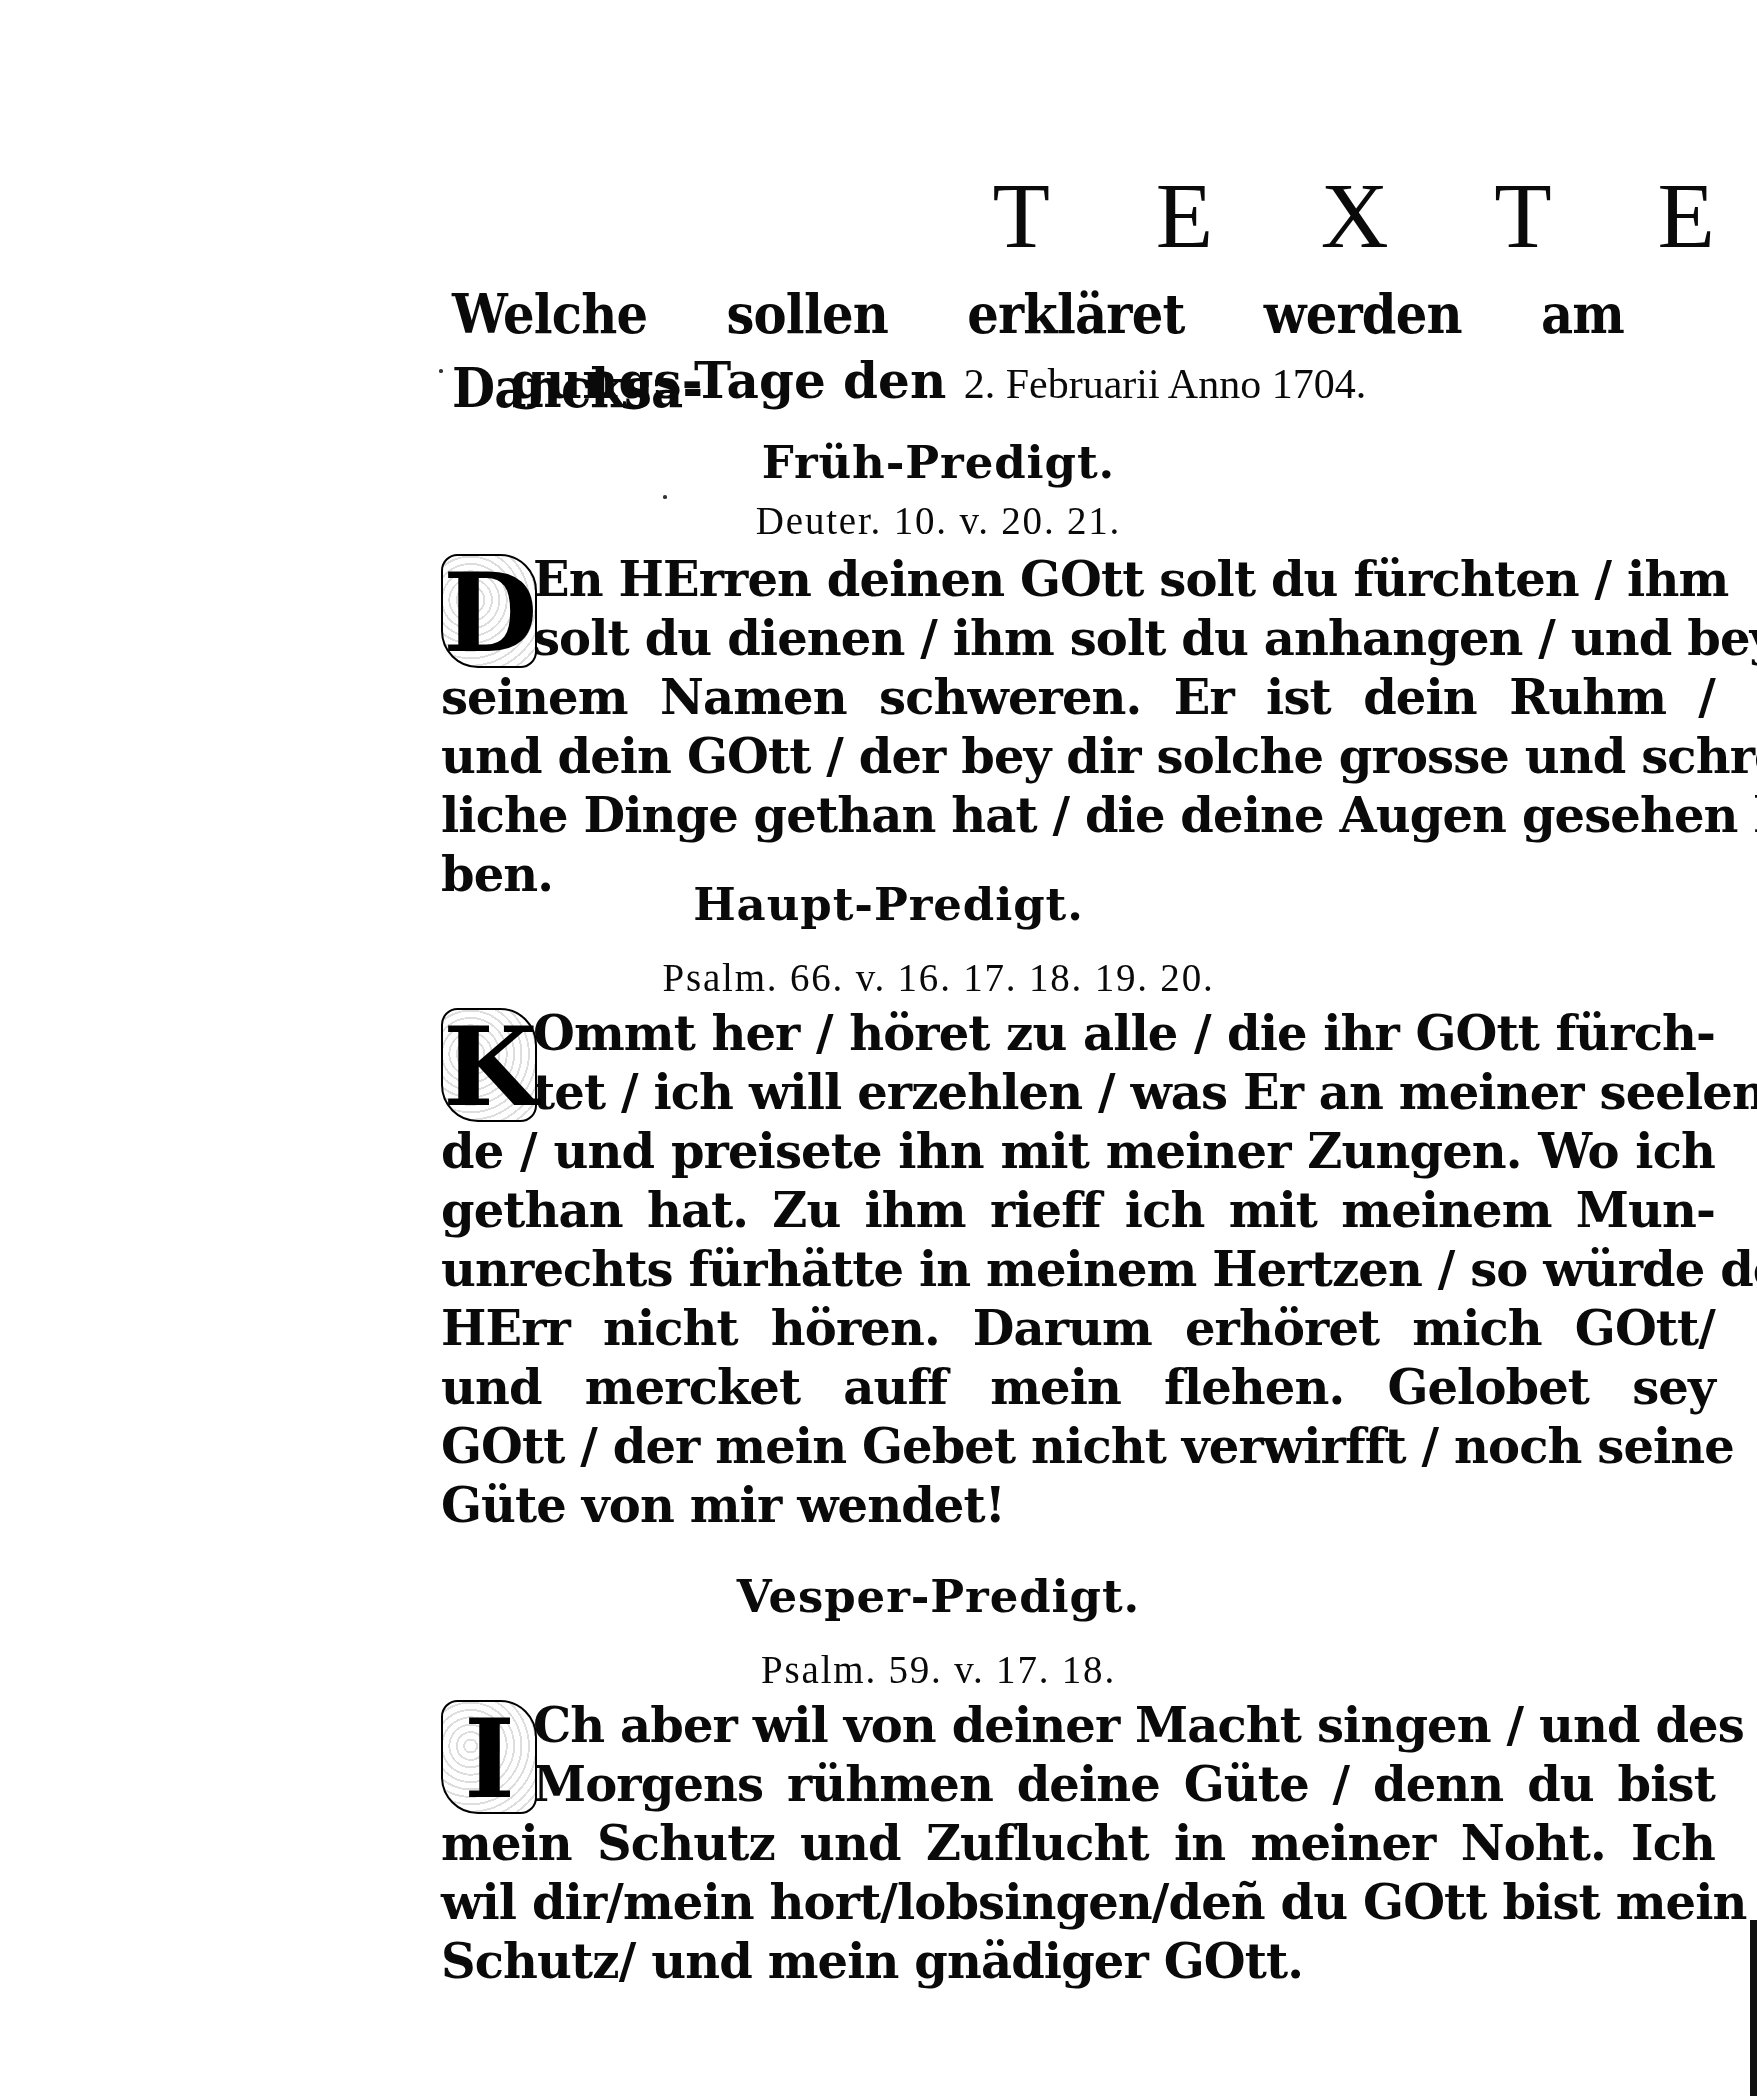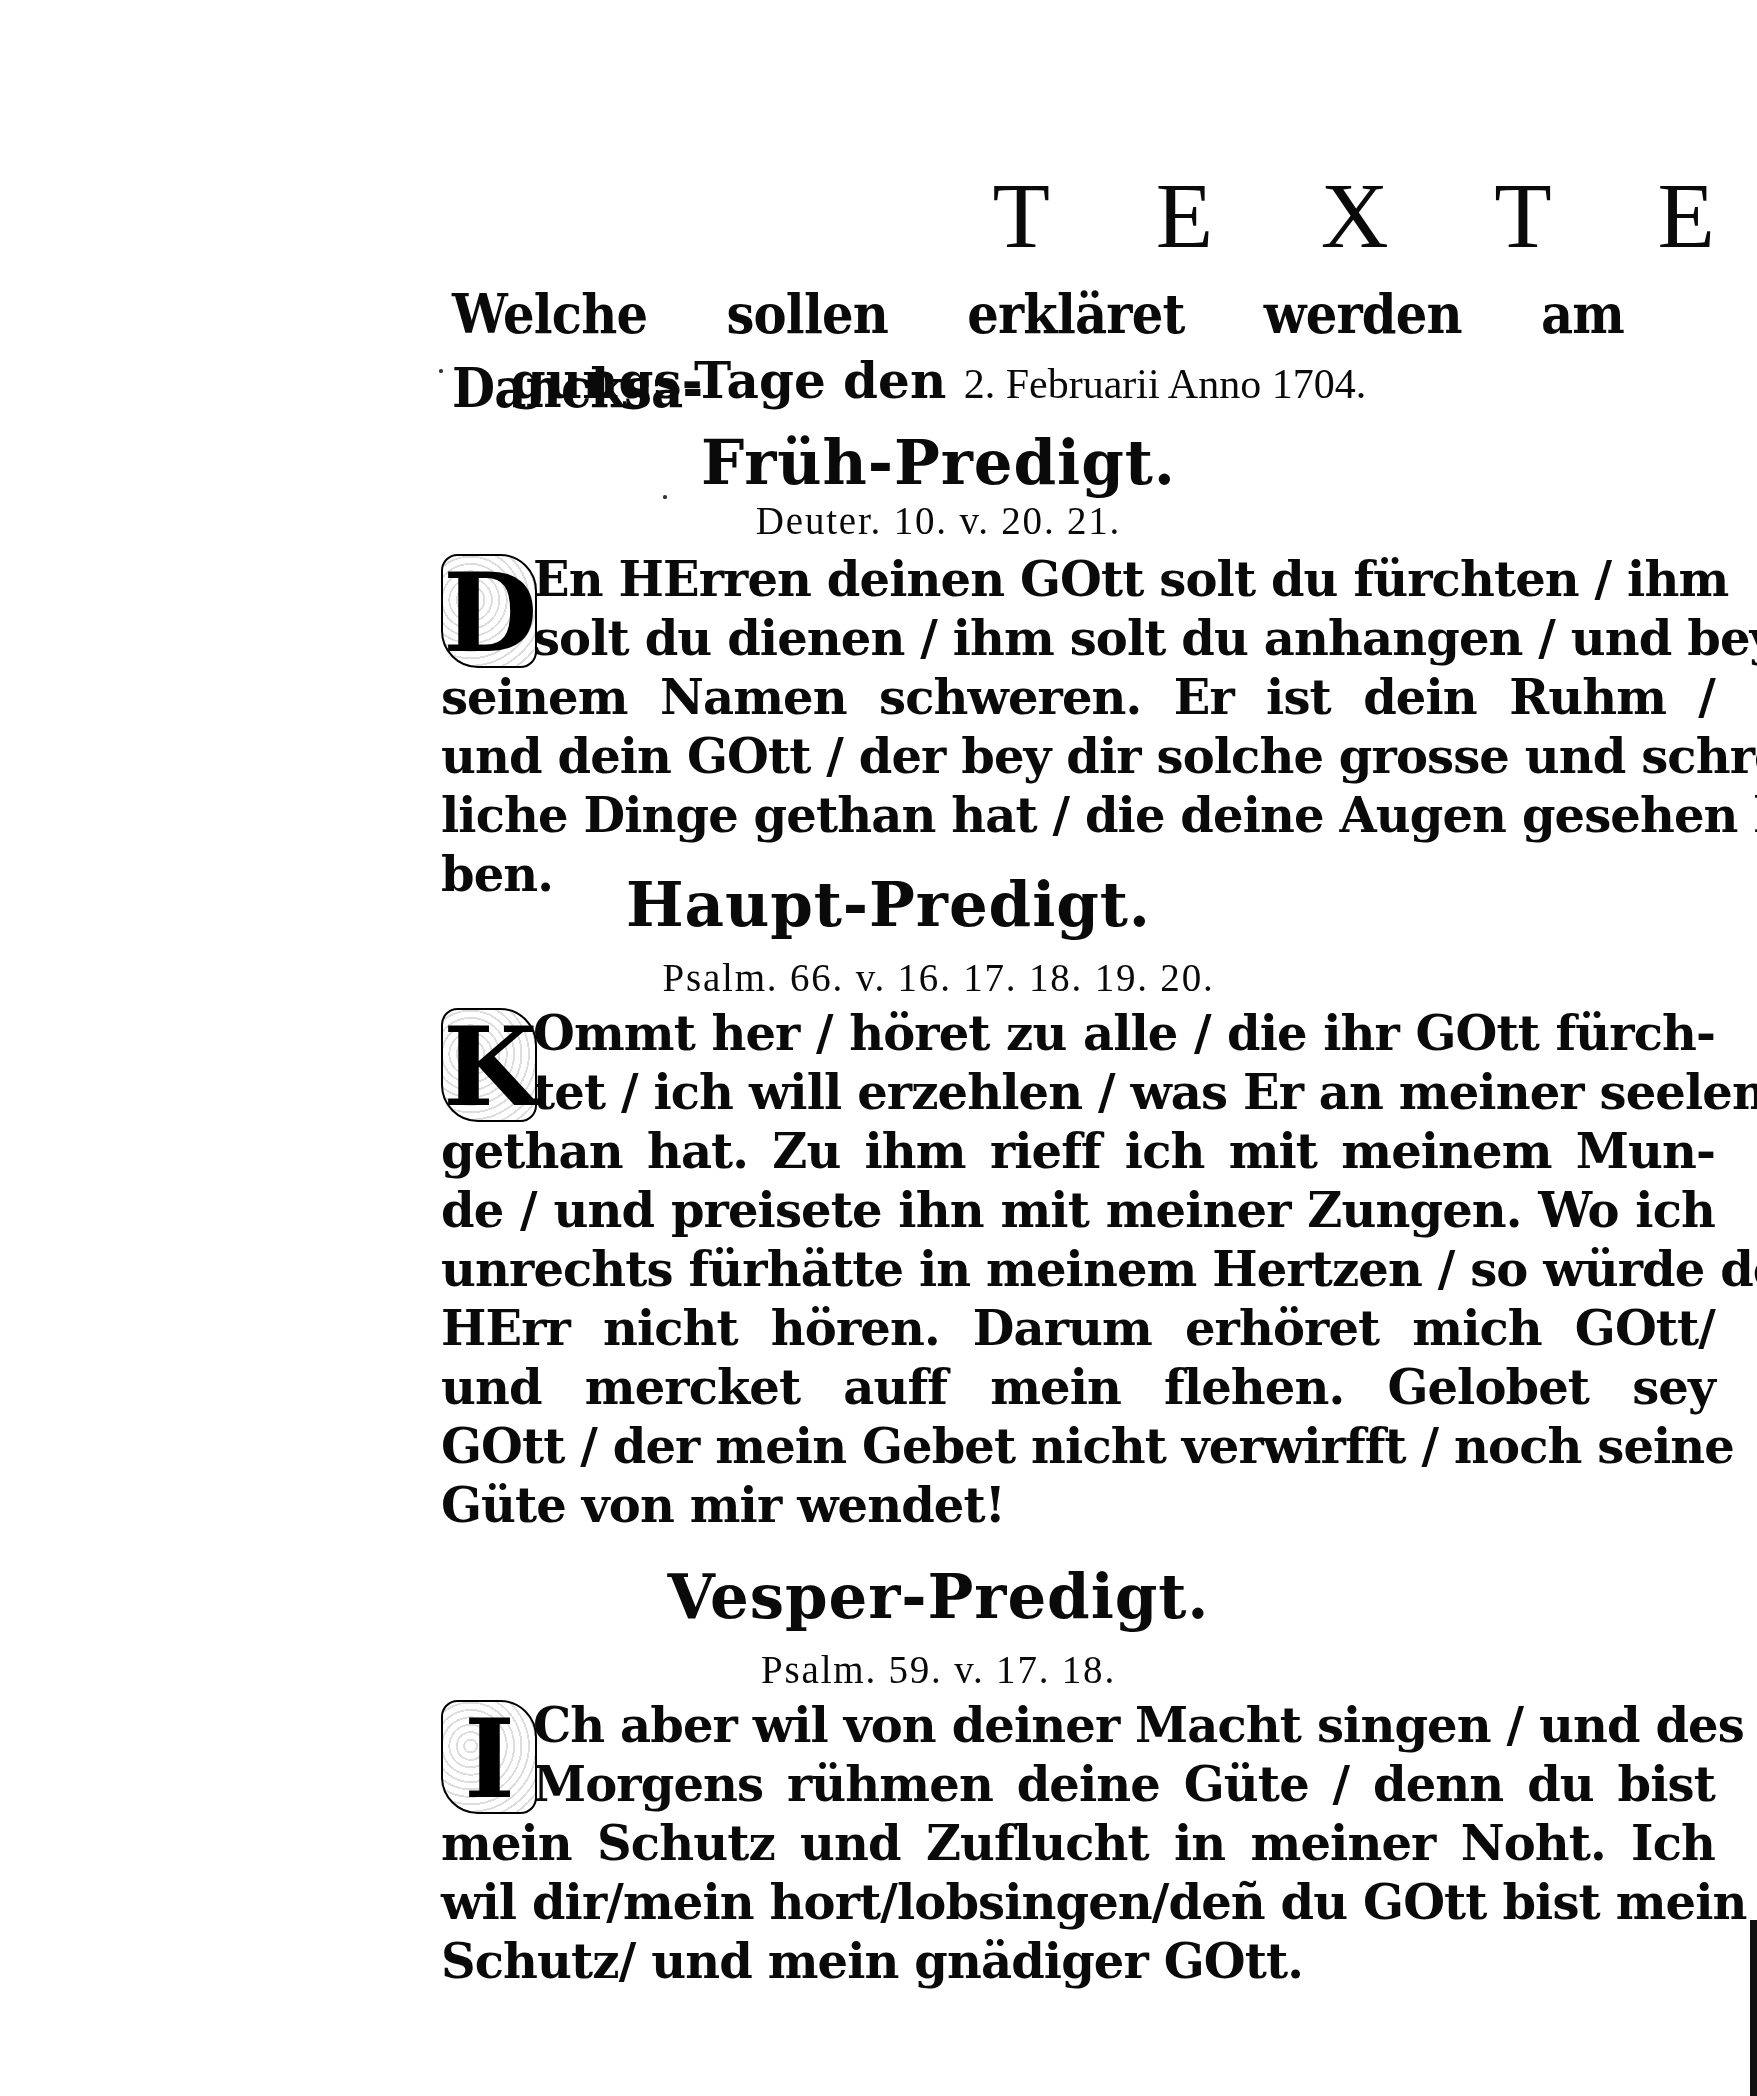--- a/index.html
+++ b/index.html
@@ -23,21 +23,21 @@
     transform: scaleX(0.92); transform-origin: left top;
   }
   .subline2 {
     position: absolute; left: 0; width: 100%; top: 353px; text-align: center; padding-left: 120px; box-sizing: border-box;
     font-family: "DejaVu Serif", serif; font-weight: bold; font-size: 50px; line-height: 55px;
   }
   .subline2 .latin { font-family: "Liberation Serif", serif; font-weight: normal; font-size: 42px; }
 
   .section-heading {
     position: absolute; left: 0; width: 100%; text-align: center; padding-left: 120px; box-sizing: border-box;
-    font-family: "DejaVu Serif", serif; font-weight: bold; font-size: 61px; line-height: 74px;
+    font-family: "DejaVu Serif", serif; font-weight: bold; font-size: 45px; line-height: 74px;
     letter-spacing: 0.9px;
   }
   .reference {
     position: absolute; left: 0; width: 100%; text-align: center; padding-left: 120px; box-sizing: border-box;
     font-family: "Liberation Serif", serif; font-size: 39px; line-height: 46px; letter-spacing: 1.8px;
   }
   .passage {
     position: absolute; left: 441px; width: 1274px;
     font-family: "DejaVu Serif", serif; font-weight: bold;
     font-size: 48px; line-height: 59px; letter-spacing: -0.9px;
@@ -84,22 +84,22 @@
     <span class="line">liche Dinge gethan hat / die deine Augen gesehen ha-</span>
     <span class="line last">ben.</span>
   </div>
 
   <div class="section-heading" style="top:868px;padding-left:20px;">Haupt-Predigt.</div>
   <div class="reference" style="top:955px;">Psalm. 66. v. 16. 17. 18. 19. 20.</div>
   <div class="passage" style="top:1004px;">
     <div class="dropcap"><span>K</span></div>
     <span class="line indent">Ommt her / höret zu alle / die ihr GOtt fürch-</span>
     <span class="line indent">tet / ich will erzehlen / was Er an meiner seelen</span>
+    <span class="line">de / und preisete ihn mit meiner Zungen.   Wo ich</span>
     <span class="line">gethan hat.   Zu ihm rieff ich mit meinem Mun-</span>
-    <span class="line">de / und preisete ihn mit meiner Zungen.   Wo ich</span>
     <span class="line">unrechts fürhätte in meinem Hertzen / so würde der</span>
     <span class="line">HErr nicht hören.   Darum erhöret mich GOtt/</span>
     <span class="line">und mercket auff mein flehen.   Gelobet sey</span>
     <span class="line">GOtt / der mein Gebet nicht verwirfft / noch seine</span>
     <span class="line last">Güte von mir wendet!</span>
   </div>
 
   <div class="section-heading" style="top:1560px;">Vesper-Predigt.</div>
   <div class="reference" style="top:1647px;">Psalm. 59. v. 17. 18.</div>
   <div class="passage" style="top:1696px;">

